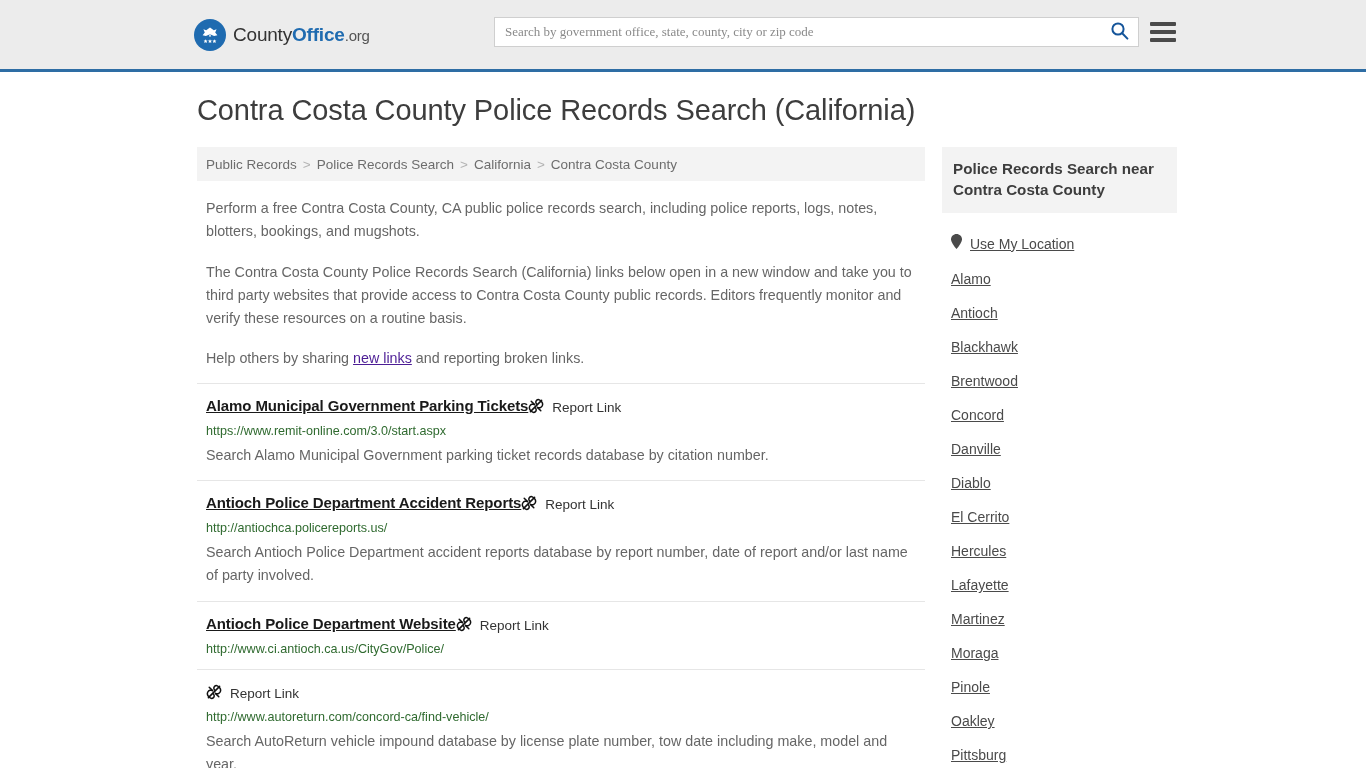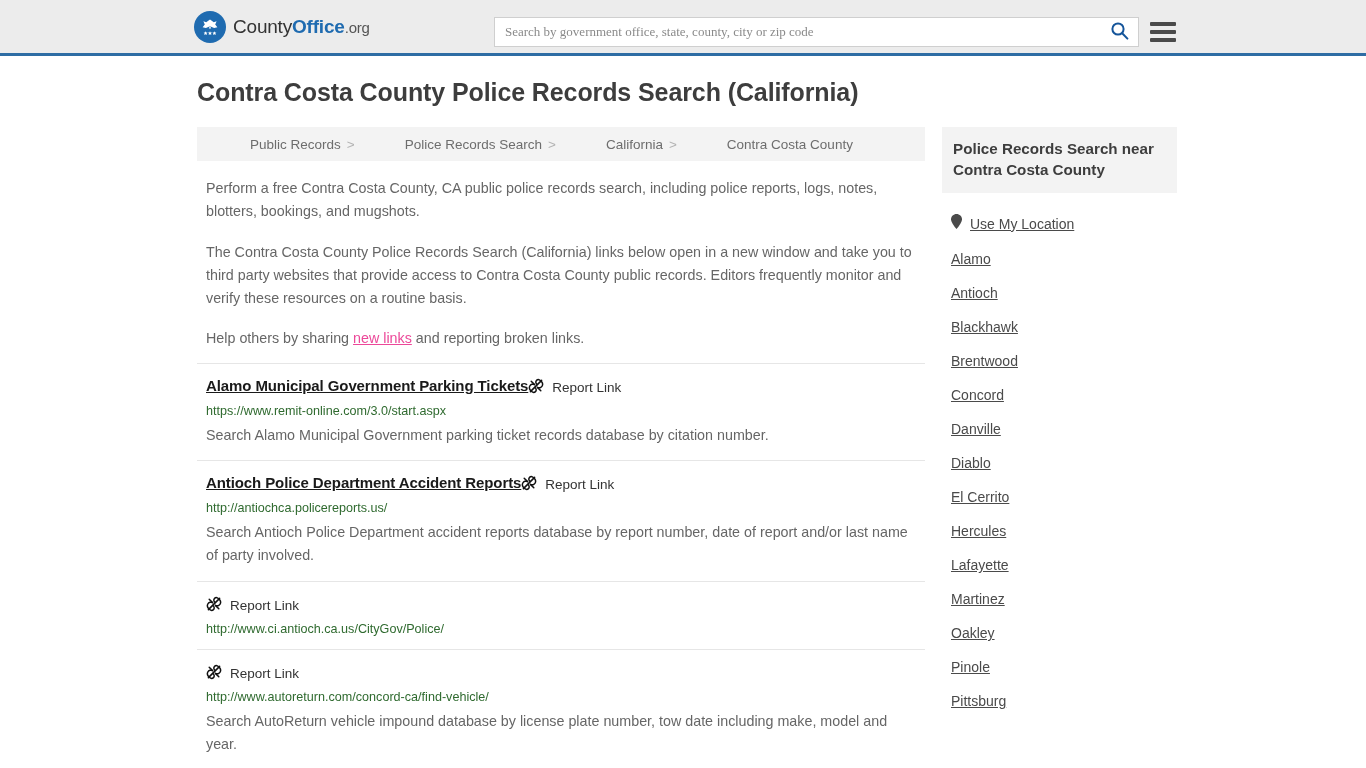--- a/index.html
+++ b/index.html
@@ -8,21 +8,21 @@
     padding: 0;
     width: 1366px;
     height: 768px;
     overflow: hidden;
     background: #ffffff;
     font-family: "Liberation Sans", sans-serif;
   }
 
   
   .site-header {
-    height: 56px;
+    height: 72px;
     background: #ececec;
     border-bottom: 3px solid #2e6da4;
     display: flex;
     align-items: center;
     position: relative;
   }
   .logo-block {
     display: flex;
     align-items: center;
     margin-left: 194px;
@@ -101,22 +101,22 @@
   }
 
   
   .page {
     position: relative;
     width: 1366px;
     padding-top: 22px;
   }
   .page-title {
     margin: 0 0 20px 197px;
-    font-size: 25px;
-    font-weight: bold;
+    font-size: 29px;
+    font-weight: normal;
     color: #3d3d3d;
     letter-spacing: -0.1px;
   }
 
   .content-row {
     display: flex;
     margin-left: 197px;
     gap: 17px;
   }
   .main-col { width: 728px; }
@@ -128,36 +128,35 @@
     height: 34px;
     display: flex;
     align-items: center;
     padding: 0 9px;
     font-size: 13.5px;
     gap: 6px;
   }
   .breadcrumb a {
     color: #6d6d6d;
     text-decoration: none;
-    margin-left: 44px;
   }
   .breadcrumb .sep { color: #b3b3b3; }
 
   .intro {
     margin: 16px 9px 0 9px;
   }
   .intro p {
     margin: 0 0 17px 0;
     font-size: 14.3px;
     line-height: 1.63;
     color: #666666;
   }
   .intro p:last-child { margin-bottom: 12px; }
   .intro a {
-    color: #ec4899;
+    color: #4c1d95;
     text-decoration: underline;
   }
 
   
   .result {
     border-top: 1px solid #e6e6e6;
     padding: 13px 9px 13px 9px;
     position: relative;
   }
   .result-head {
@@ -316,20 +315,21 @@
             </span>
             <span>Report Link</span>
           </a>
         </div>
         <a href="#" class="result-url">http://antiochca.policereports.us/</a>
         <p class="result-desc">Search Antioch Police Department accident reports database by report number, date of report and/or last name of party involved.</p>
       </div>
 
       <div class="result">
         <div class="result-head">
+          <a href="#" class="result-title">Antioch Police Department Website</a>
           <a href="#" class="report-link">
             <span>
               <svg width="16" height="16" viewBox="0 0 16 16" aria-hidden="true">
                 <path d="M3.2 3.2 L6.6 6.6 M9.4 9.4 L12.8 12.8" stroke="#111" stroke-width="1.5" stroke-linecap="round" fill="none"></path>
                 <path d="M6.6 6.6 A2.6 2.6 0 1 0 3.2 12.8 A2.6 2.6 0 1 0 6.6 9.4" stroke="#111" stroke-width="1.5" fill="none"></path>
                 <path d="M9.4 9.4 A2.6 2.6 0 1 0 12.8 3.2 A2.6 2.6 0 1 0 9.4 6.6" stroke="#111" stroke-width="1.5" fill="none"></path>
                 <line x1="2.4" y1="13.6" x2="13.6" y2="2.4" stroke="#111" stroke-width="1.5" stroke-linecap="round"></line>
               </svg>
             </span>
             <span>Report Link</span>
@@ -399,24 +399,27 @@
         <div class="side-item">
           <a href="#">Hercules</a>
         </div>
         <div class="side-item">
           <a href="#">Lafayette</a>
         </div>
         <div class="side-item">
           <a href="#">Martinez</a>
         </div>
         <div class="side-item">
+          <a href="#">Moraga</a>
+        </div>
+        <div class="side-item">
+          <a href="#">Pinole</a>
+        </div>
+        <div class="side-item">
           <a href="#">Oakley</a>
-        </div>
-        <div class="side-item">
-          <a href="#">Pinole</a>
         </div>
         <div class="side-item">
           <a href="#">Pittsburg</a>
         </div>
 
       </div>
     </div>
 
   </div>
 </div>

